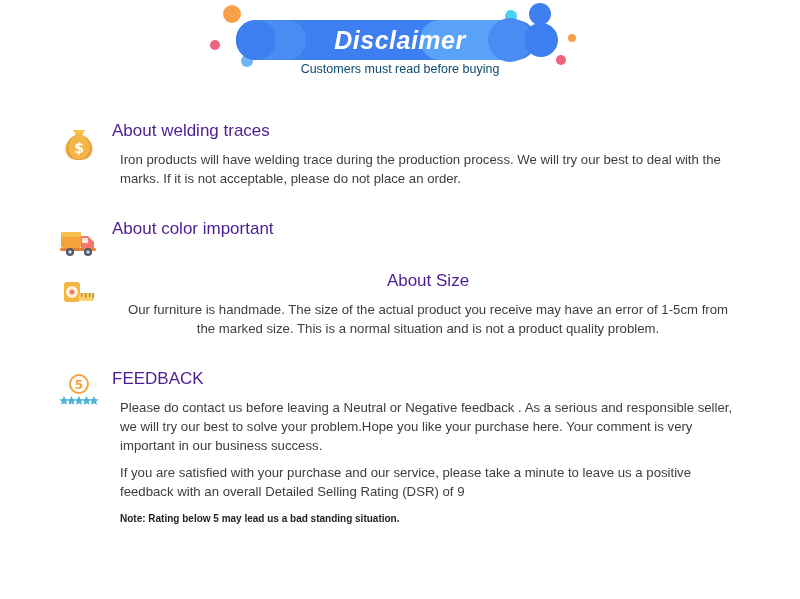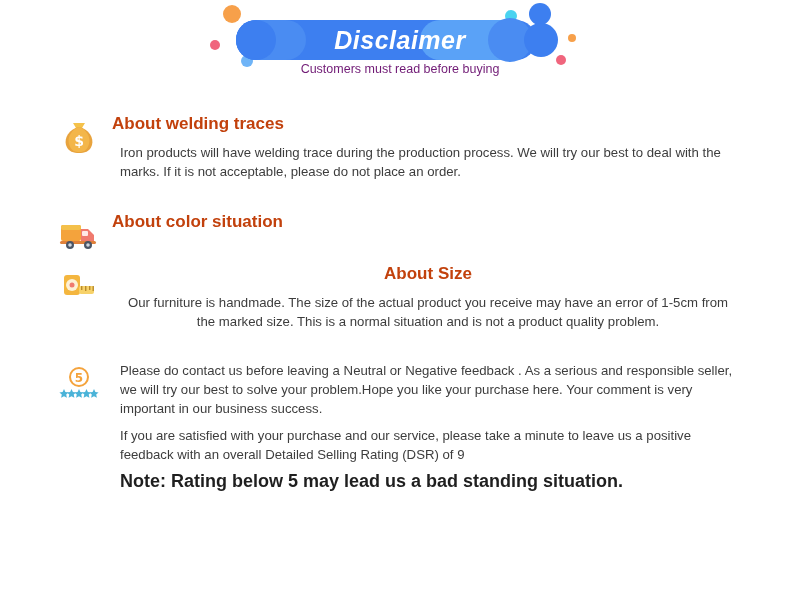--- a/index.html
+++ b/index.html
@@ -44,21 +44,21 @@
     letter-spacing: 0.5px;
     z-index: 5;
   }
   .banner-sub {
     position: absolute;
     left: 0;
     top: 62px;
     width: 800px;
     text-align: center;
     font-size: 12.5px;
-    color: #701a75;
+    color: #0c4a6e;
     z-index: 5;
   }
 
   
   .content {
     position: relative;
     padding: 12px 0 0 0;
   }
   .section {
     position: relative;
@@ -68,39 +68,39 @@
   }
   .sec-icon {
     position: absolute;
     left: 58px;
     top: 2px;
     width: 42px;
     height: 42px;
   }
   .sec-title {
     font-size: 17px;
-    color: #c2410c;
-    margin: 9px 0 6px 0;
+    color: #4c1d95;
+    margin: 16px 0 6px 0;
     line-height: 22px;
-    font-weight: bold;
+    font-weight: normal;
   }
   .sec-body {
     font-size: 13.2px;
     line-height: 19px;
     color: #3d3d3d;
     margin: 0;
   }
   .sec-body p {
     margin: 8px;
   }
   .note {
     font-weight: bold;
     color: #1f1f1f;
     margin-top: 12px;
-    font-size: 18px;
+    font-size: 10px;
   }
   .sp-s1 { margin-top: 6px; }
   .sp-s2 { margin-top: 30px; }
   .sp-s3 { margin-top: 30px; text-align: center; }
   .sp-s4 { margin-top: 30px; }
 </style>
 </head>
 <body>
 
 <div class="page">
@@ -151,21 +151,21 @@
           <rect x="3" y="12" width="20" height="5" rx="2" fill="#f4c04a"></rect>
           <path d="M23 16 h7 l6 6 v6 h-13 z" fill="#f07a6e"></path>
           <rect x="24" y="18" width="6" height="5" rx="1" fill="#ffe9e5"></rect>
           <rect x="2" y="28" width="36" height="3" rx="1.5" fill="#e0813a"></rect>
           <circle cx="12" cy="32" r="4" fill="#4a5566"></circle>
           <circle cx="12" cy="32" r="1.8" fill="#cfd6de"></circle>
           <circle cx="30" cy="32" r="4" fill="#4a5566"></circle>
           <circle cx="30" cy="32" r="1.8" fill="#cfd6de"></circle>
         </svg>
       </span>
-      <h3 class="sec-title">About color situation</h3>
+      <h3 class="sec-title">About color important</h3>
     </div>
 
     <div class="section sp-s3">
       <span class="sec-icon">
         <svg width="42" height="42" viewBox="0 0 42 42">
           <rect x="6" y="10" width="16" height="20" rx="3" fill="#f4b63f"></rect>
           <circle cx="14" cy="20" r="6" fill="#fdf1d5"></circle>
           <circle cx="14" cy="20" r="2.5" fill="#f07a6e"></circle>
           <rect x="21" y="21" width="15" height="8" rx="2" fill="#f7d26a"></rect>
           <rect x="23" y="21" width="1.4" height="4" fill="#b98b2b"></rect>
@@ -187,20 +187,21 @@
           <text x="21" y="19" font-family="DejaVu Sans, sans-serif" font-size="12" font-weight="bold" fill="#f4a33c" text-anchor="middle">5</text>
           <g fill="#4ab3d8">
             <polygon points="6,26 7.4,29 10.6,29.4 8.2,31.6 8.9,34.8 6,33.2 3.1,34.8 3.8,31.6 1.4,29.4 4.6,29"></polygon>
             <polygon points="13.5,26 14.9,29 18.1,29.4 15.7,31.6 16.4,34.8 13.5,33.2 10.6,34.8 11.3,31.6 8.9,29.4 12.1,29"></polygon>
             <polygon points="21,26 22.4,29 25.6,29.4 23.2,31.6 23.9,34.8 21,33.2 18.1,34.8 18.8,31.6 16.4,29.4 19.6,29"></polygon>
             <polygon points="28.5,26 29.9,29 33.1,29.4 30.7,31.6 31.4,34.8 28.5,33.2 25.6,34.8 26.3,31.6 23.9,29.4 27.1,29"></polygon>
             <polygon points="36,26 37.4,29 40.6,29.4 38.2,31.6 38.9,34.8 36,33.2 33.1,34.8 33.8,31.6 31.4,29.4 34.6,29"></polygon>
           </g>
         </svg>
       </span>
+      <h3 class="sec-title">FEEDBACK</h3>
       <div class="sec-body">
         <p>Please do contact us before leaving a Neutral or Negative  feedback . As a serious and responsible seller, we will try our best to solve your problem.Hope you like your purchase here. Your comment is very important in our business success.</p>
         <p> If you are satisfied with your purchase and our service,  please take a minute to leave us  a positive feedback with an overall  Detailed Selling Rating (DSR) of 9</p>
         <p class="note">Note: Rating below 5 may lead us a bad standing situation.</p>
       </div>
     </div>
 
   </div>
 </div>
 

